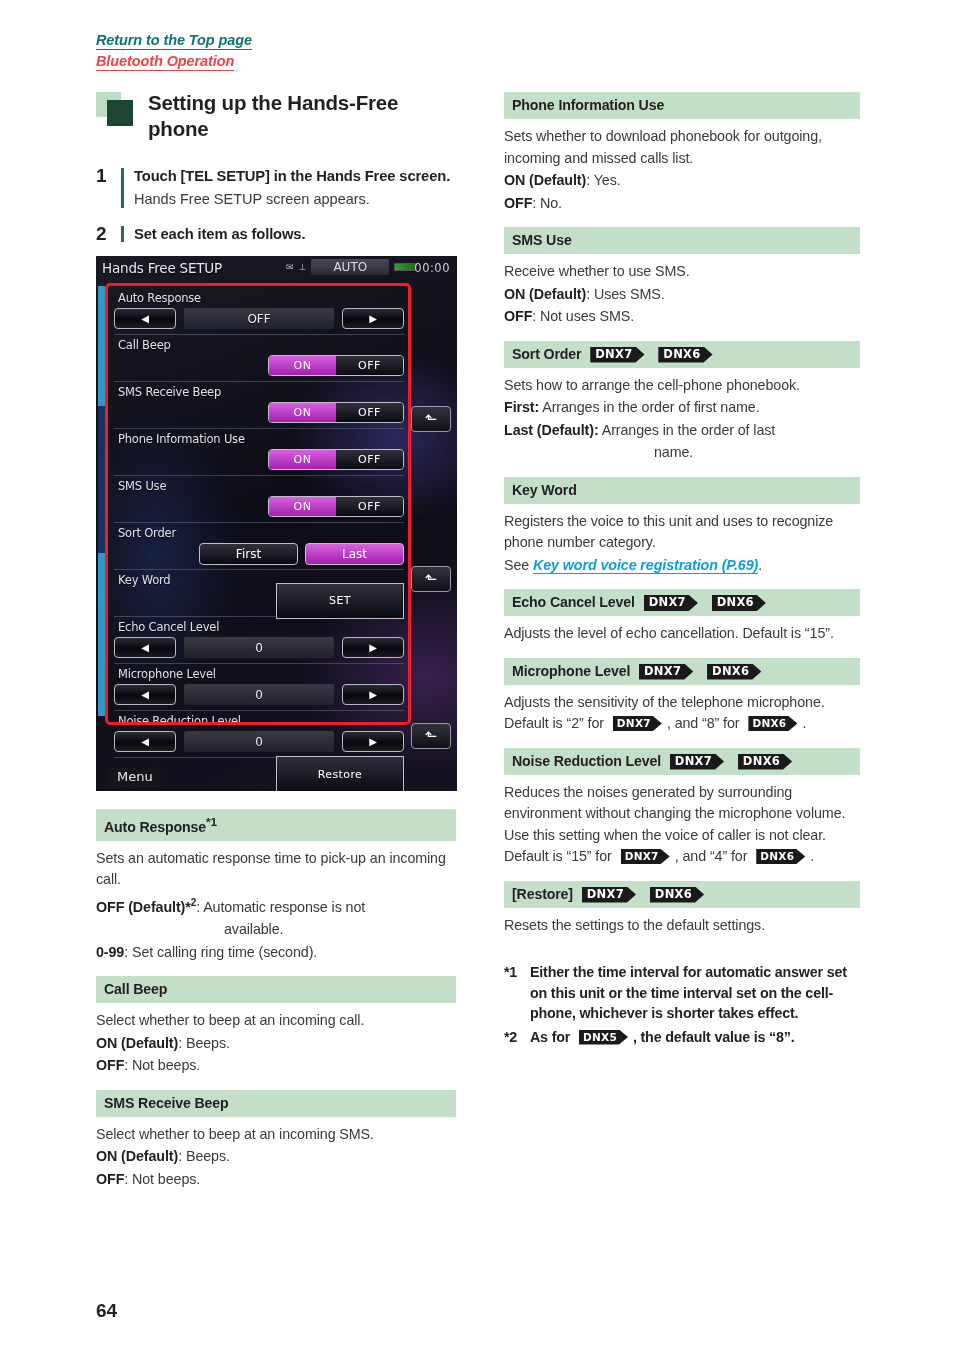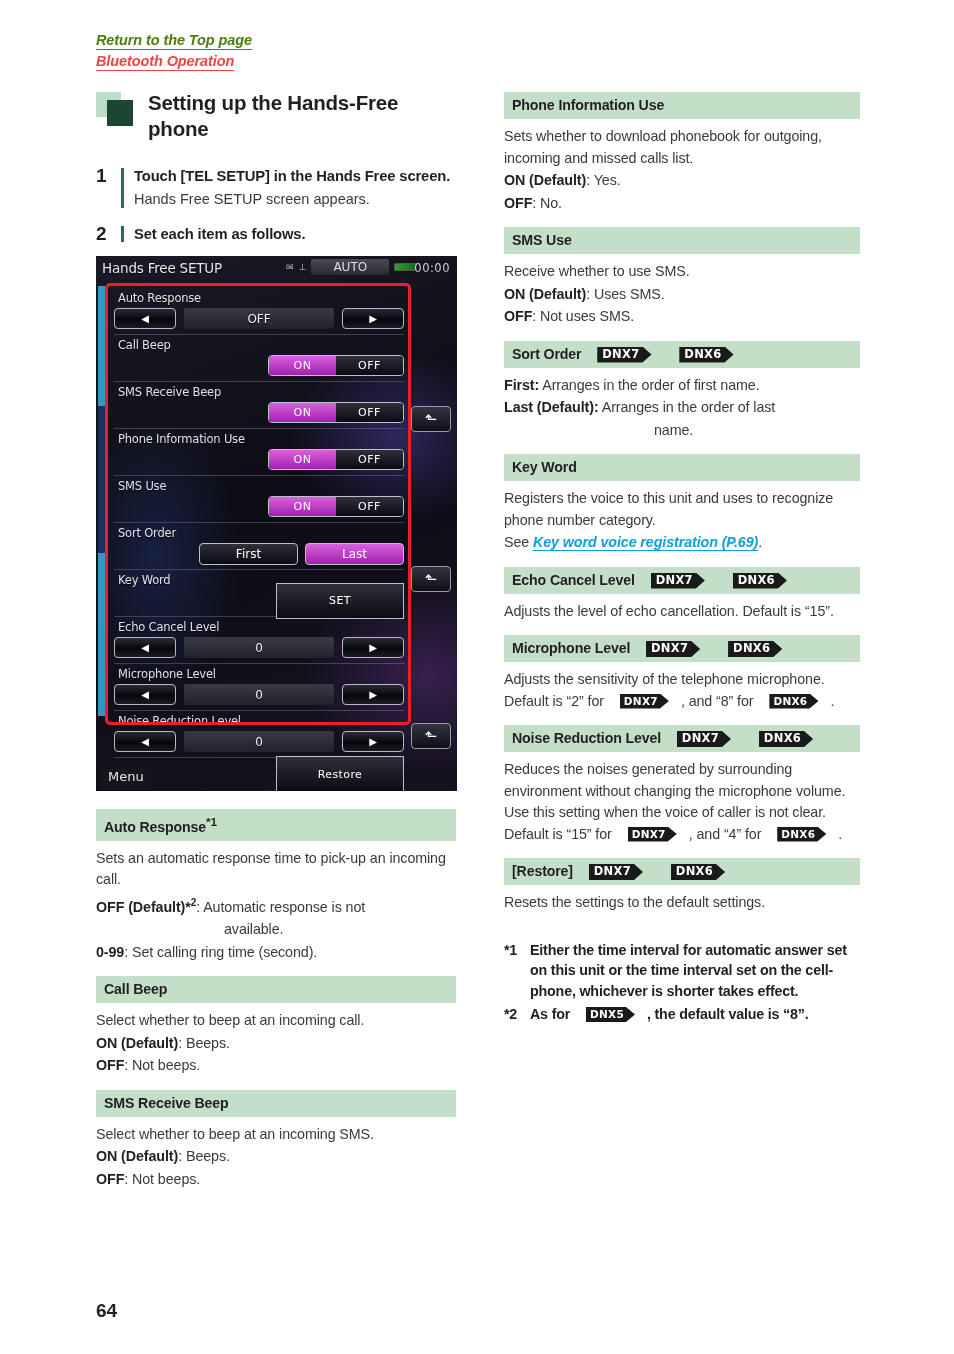--- a/index.html
+++ b/index.html
@@ -19,21 +19,21 @@
   .toplink {
     font-style: italic;
     font-weight: bold;
     font-size: 14.5px;
     letter-spacing: -0.1px;
     display: block;
     text-decoration: none;
     line-height: 21px;
   }
   .toplink span { border-bottom: 1.6px solid currentColor; padding-bottom: 1px; }
-  .toplink.blue { color: #4d7c0f; }
+  .toplink.blue { color: #0f766e; }
   .toplink.red  { color: #ef4444; }
 
   
   .col-left  { position: absolute; left: 96px;  top: 88px; width: 360px; }
   .col-right { position: absolute; left: 504px; top: 92px; width: 356px; }
 
   
   .heading-wrap { position: relative; padding-left: 52px; margin-bottom: 24px; }
   .heading-sq-light {
     position: absolute; left: 0px; top: 4px;
@@ -180,21 +180,21 @@
   }
 
   .back-btn {
     position: absolute; width: 40px; height: 26px;
     border: 1.5px solid #9a9aa8; border-radius: 4px;
     background: linear-gradient(180deg,#33333f,#101018);
     display: flex; align-items: center; justify-content: center;
     color: #fff; font-size: 15px; z-index: 5;
   }
   .menu-tag {
-    position: absolute; left: 4px; bottom: 4px;
+    position: absolute; left: 13px; bottom: 4px;
     background: #15151c; color: #e6e6ee;
     font-size: 13px; padding: 2px 8px 3px 8px;
     z-index: 5;
   }
   .scroll-strip {
     position: absolute; left: 2px; top: 30px; width: 7px; height: 430px;
     background: linear-gradient(180deg,#3bb7ef 0%,#3bb7ef 28%,#1a3a6a 28%,#1a3a6a 62%,#3bb7ef 62%,#3bb7ef 100%);
     opacity: 0.8; z-index: 3;
   }
 
@@ -222,21 +222,21 @@
 
   
   .dnx {
     display: inline-block;
     background: #1a1a1a;
     color: #ffffff;
     font-size: 11.5px; font-weight: bold;
     font-family: "DejaVu Sans", sans-serif;
     letter-spacing: 0.3px;
     padding: 0px 12px 1px 5px;
-    margin: 0 12px;
+    margin: 0 5px;
     position: relative;
     vertical-align: 1px;
     line-height: 15px;
     clip-path: polygon(0 0, calc(100% - 9px) 0, 100% 50%, calc(100% - 9px) 100%, 0 100%);
   }
   .dnx.sm { font-size: 10.5px; line-height: 14px; padding: 0px 11px 1px 4px; }
 
   
   .footnotes { margin-top: 26px; font-size: 14.3px; font-weight: bold; line-height: 20.5px; color: #231f20; }
   .fn { position: relative; padding-left: 26px; margin-bottom: 3px; letter-spacing: -0.2px; }
@@ -459,20 +459,21 @@
 
   <div class="sec-head">SMS Use</div>
   <div class="sec-body">
     <p>Receive whether to use SMS.</p>
     <p><span class="b">ON (Default)</span><span>: Uses SMS.</span></p>
     <p><span class="b">OFF</span><span>: Not uses SMS.</span></p>
   </div>
 
   <div class="sec-head"><span>Sort Order</span> <span class="dnx">DNX7</span> <span class="dnx">DNX6</span></div>
   <div class="sec-body">
+    <p>Sets how to arrange the cell-phone phonebook.</p>
     <p><span class="b">First:</span><span> Arranges in the order of first name.</span></p>
     <p><span class="b">Last (Default):</span><span> Arranges in the order of last</span></p>
     <p class="indent-hang2">name.</p>
   </div>
 
   <div class="sec-head">Key Word</div>
   <div class="sec-body">
     <p>Registers the voice to this unit and uses to recognize phone number category.</p>
     <p><span>See </span><a href="#" class="inline-link"><span>Key word voice registration (P.69)</span></a><span>.</span></p>
   </div>

